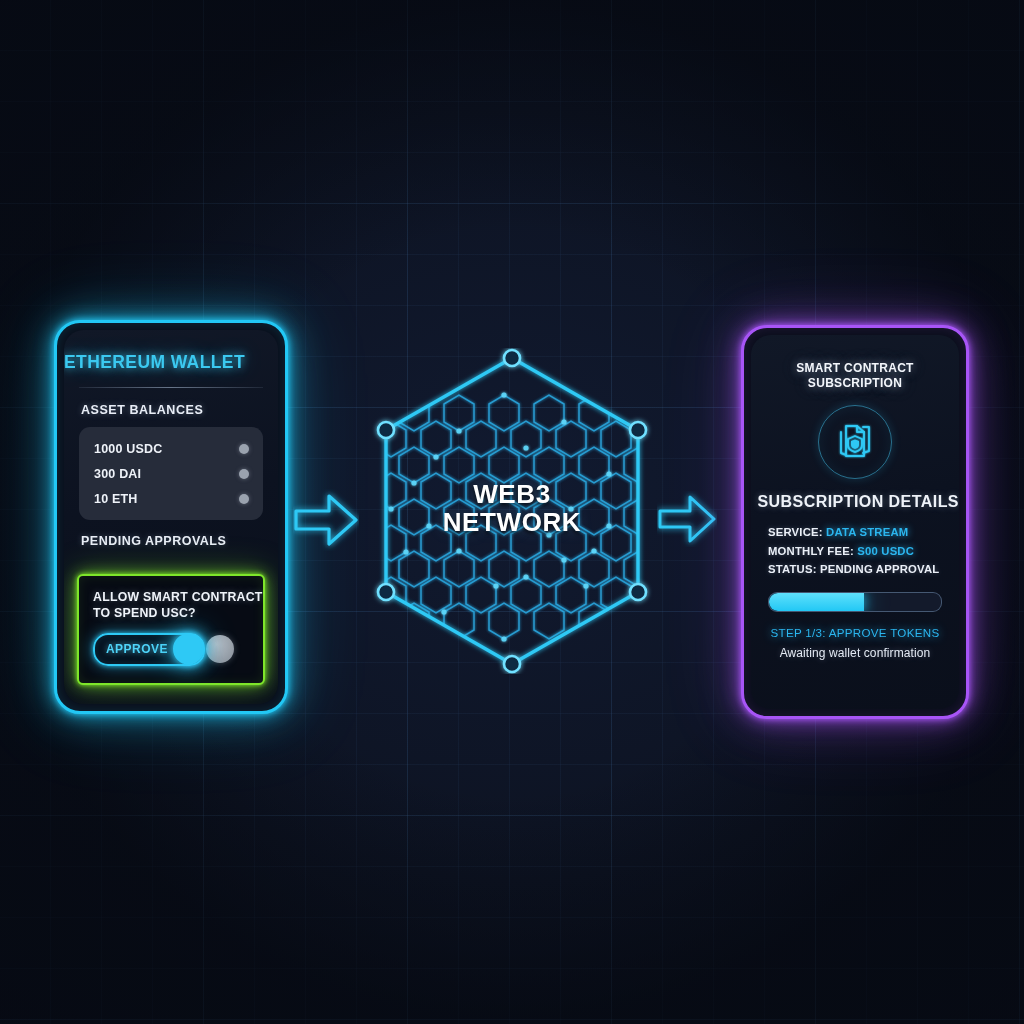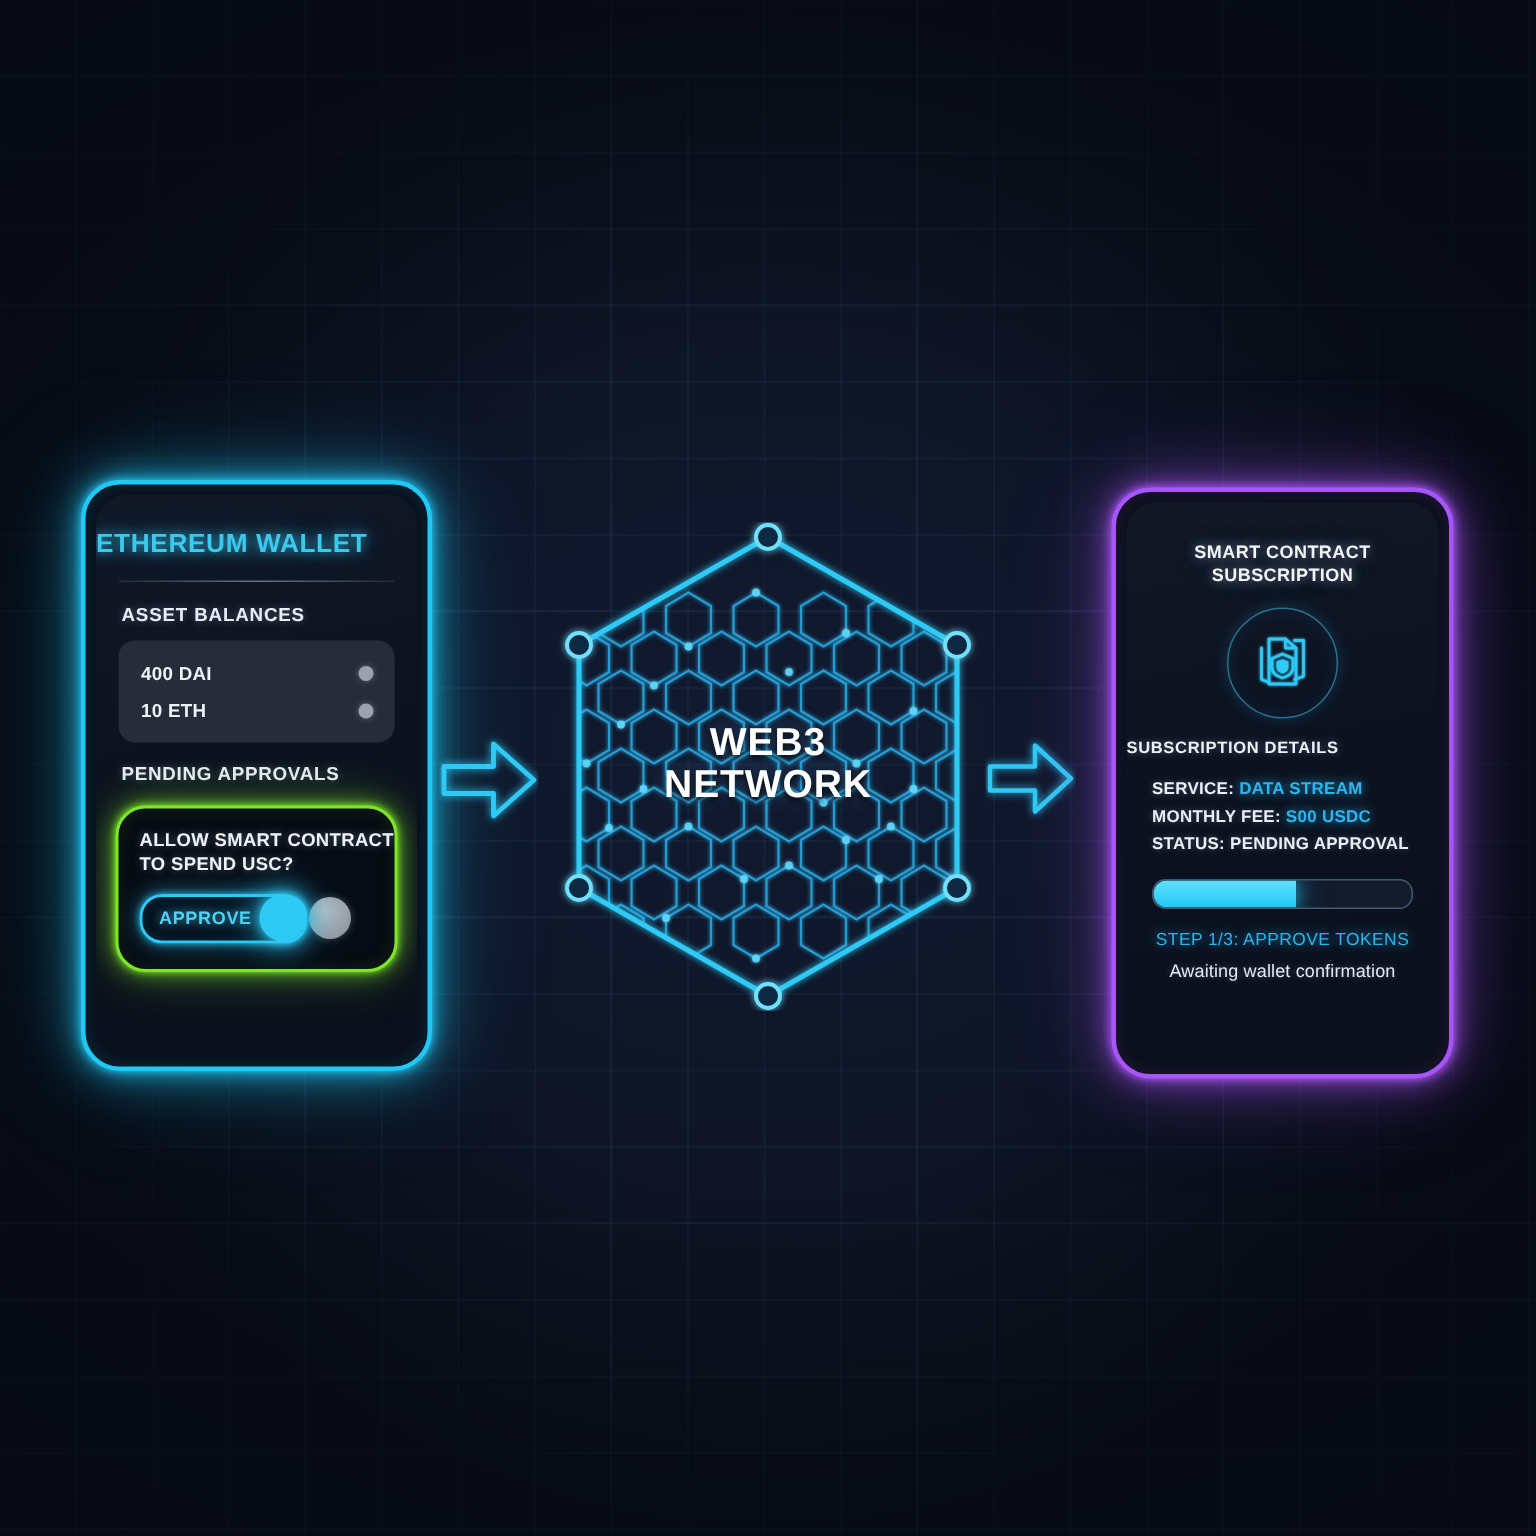--- a/index.html
+++ b/index.html
@@ -106,23 +106,23 @@
     background:#9aa2ae;
     box-shadow:0 0 4px rgba(160,170,185,.5);
   }
   .pending-label{
     margin:14px 0 0 17px;
     font-size:12.5px;font-weight:bold;letter-spacing:.5px;
     color:#e8edf6;
     text-shadow:0 0 6px rgba(200,220,245,.3);
   }
   .approval-card{
-    margin:14px 13px 0 13px;
+    margin:26px 13px 0 13px;
     height:107px;
-    border-radius:20px;
+    border-radius:6px;
     border:2.5px solid #7ee62a;
     background:#070b14;
     box-shadow:
       0 0 5px #7ee62a,
       0 0 15px rgba(126,230,42,.65),
       0 0 34px rgba(126,230,42,.35),
       inset 0 0 12px rgba(126,230,42,.10);
     position:relative;
   }
   .approval-text{
@@ -176,22 +176,22 @@
     text-shadow:0 0 8px rgba(215,230,250,.5),0 0 20px rgba(180,210,245,.25);
   }
   .icon-circle{
     width:72px;height:72px;margin:15px auto 0 auto;
     border-radius:50%;
     border:1.5px solid rgba(64,190,232,.55);
     display:flex;align-items:center;justify-content:center;
     box-shadow:0 0 10px rgba(46,190,240,.2), inset 0 0 14px rgba(46,190,240,.08);
   }
   .sub-details{
-    margin:14px 0 0 0;text-align:left;
-    font-size:11px;font-weight:bold;letter-spacing:.45px;
+    margin:14px 0 0 0;text-align:right;
+    font-size:16px;font-weight:bold;letter-spacing:.45px;
     color:#eef2f8;
     text-shadow:0 0 6px rgba(200,225,250,.35);
   }
   .detail-list{margin:12px 0 0 17px;}
   .detail-row{
     font-size:11.3px;font-weight:bold;letter-spacing:.2px;
     color:#eaeff7;line-height:1.62;
     text-shadow:0 0 5px rgba(200,220,245,.3);
   }
   .detail-val{
@@ -254,21 +254,25 @@
     <div class="panel-inner">
 
       <div class="wallet-title">ETHEREUM WALLET</div>
 
       <div class="divider"></div>
 
       <div class="section-label">ASSET BALANCES</div>
 
       <div class="asset-list">
         <div class="asset-row">
-          <span class="asset-name">400 DAI</span>
+          <span class="asset-name">1000 USDC</span>
+          <span class="asset-dot"></span>
+        </div>
+        <div class="asset-row">
+          <span class="asset-name">300 DAI</span>
           <span class="asset-dot"></span>
         </div>
         <div class="asset-row">
           <span class="asset-name">10 ETH</span>
           <span class="asset-dot"></span>
         </div>
       </div>
 
       <div class="pending-label">PENDING APPROVALS</div>
 

